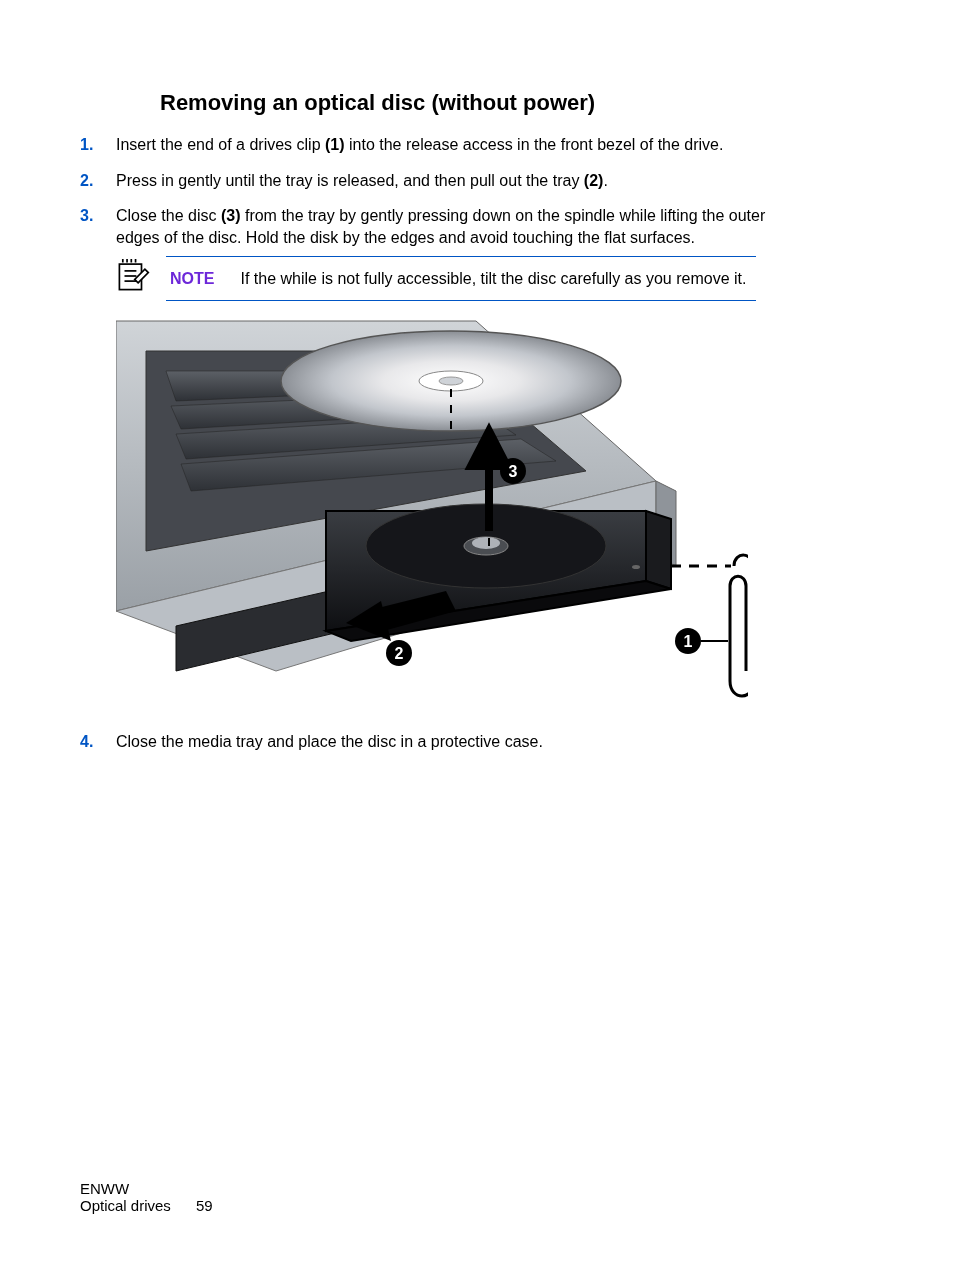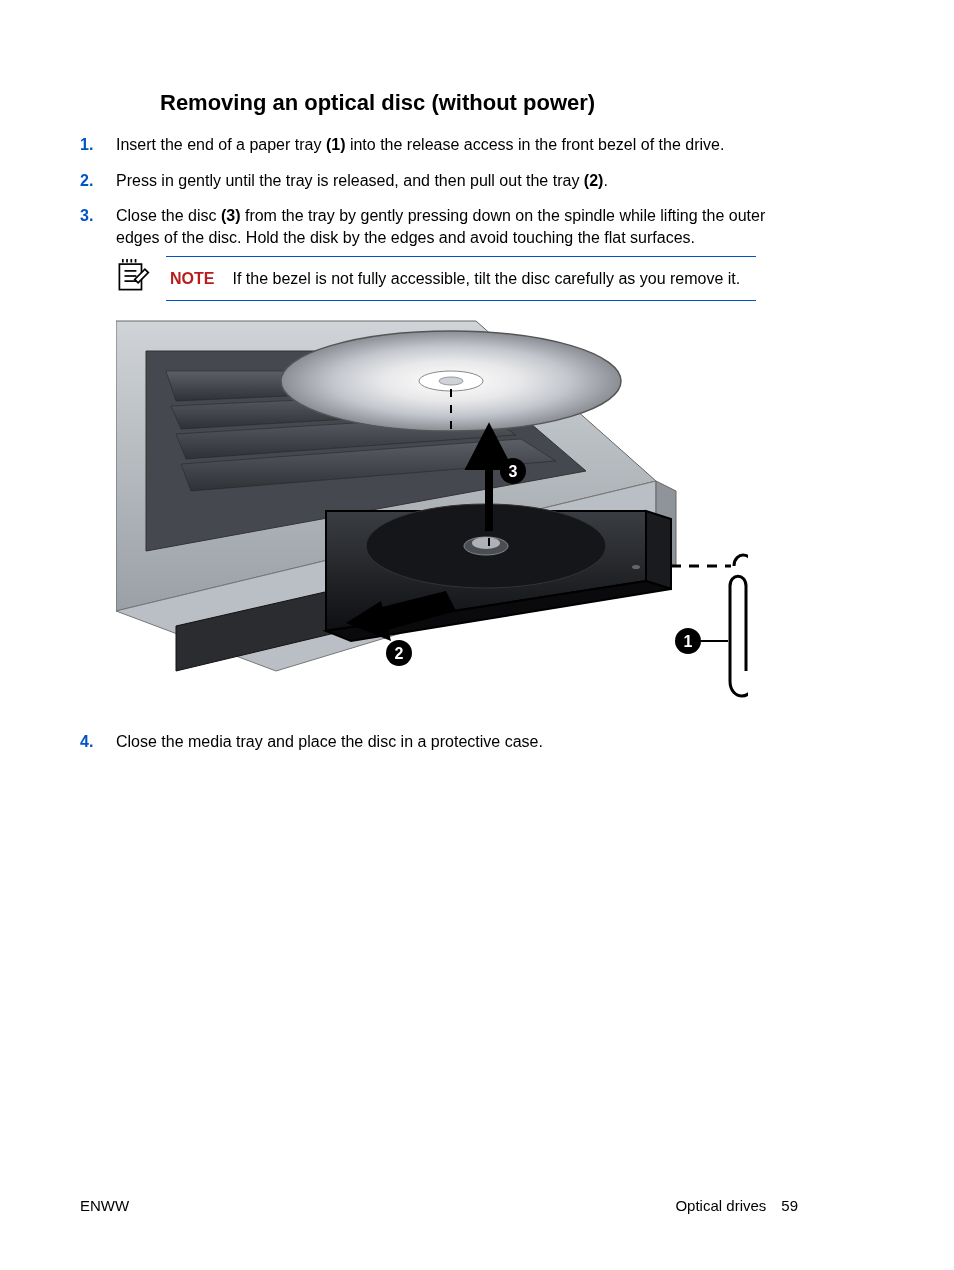--- a/index.html
+++ b/index.html
@@ -65,52 +65,53 @@
     padding: 2px 6px 2px 0;
   }
   .note-text-cell {
     border-top: 1.5px solid #0055c4;
     border-bottom: 1.5px solid #0055c4;
     padding: 8px 4px;
     line-height: 1.35;
   }
   .note-label {
     font-weight: bold;
-    color: #b91c1c;
-    margin-right: 18px;
+    color: #6d28d9;
+    margin-right: 26px;
   }
   .figure {
     width: 632px;
     height: 398px;
     margin: 6px 0 0 0;
     position: relative;
   }
   .footer {
     position: absolute;
     left: 80px;
     right: 80px;
     bottom: 56px;
     display: flex;
     justify-content: space-between;
     align-items: baseline;
     font-size: 15px;
-  }
-  .footer .right { display: flex; gap: 15px; align-items: baseline; }
+    flex-direction: column;
+  }
+  .footer .right { display: flex; gap: 25px; align-items: baseline; }
   .footer .pagenum { font-size: 15px; text-align: right; }
 </style>
 </head>
 <body>
 
 <div class="page">
   <h2 class="heading">Removing an optical disc (without power)</h2>
 
   <ol class="steps">
     <li>
       <span class="num">1.</span>
-      <span>Insert the end of a paper tray </span><span class="bold">(1)</span><span> into the release access in the front bezel of the drive.</span>
+      <span>Insert the end of a drives clip </span><span class="bold">(1)</span><span> into the release access in the front bezel of the drive.</span>
     </li>
     <li>
       <span class="num">2.</span>
       <span>Press in gently until the tray is released, and then pull out the tray </span><span class="bold">(2)</span><span>.</span>
     </li>
     <li>
       <span class="num">3.</span>
       <span>Close the disc </span><span class="bold">(3)</span><span> from the tray by gently pressing down on the spindle while lifting the outer edges of the disc. Hold the disk by the edges and avoid touching the flat surfaces.</span>
 
       <div class="note-block">
@@ -123,21 +124,21 @@
                   <rect x="4" y="6" width="26" height="30" fill="#fff" stroke="#000" stroke-width="2"></rect>
                   <line x1="10" y1="14" x2="24" y2="14" stroke="#000" stroke-width="2"></line>
                   <line x1="10" y1="20" x2="24" y2="20" stroke="#000" stroke-width="2"></line>
                   <line x1="10" y1="26" x2="24" y2="26" stroke="#000" stroke-width="2"></line>
                   <path d="M8 4 L8 0 M13 4 L13 0 M18 4 L18 0 M23 4 L23 0" stroke="#000" stroke-width="2"></path>
                   <path d="M26 28 L38 16 L34 12 L22 24 Z" fill="#fff" stroke="#000" stroke-width="2"></path>
                 </svg>
               </span>
             </td>
             <td class="note-text-cell">
-              <span class="note-label">NOTE</span><span>If the bezel is not fully accessible, tilt the disc carefully as you remove it.</span>
+              <span class="note-label">NOTE</span><span>If the while is not fully accessible, tilt the disc carefully as you remove it.</span>
             </td>
           </tr>
         </tbody>
           </table>
       </div>
 
       <div class="figure">
         <svg width="632" height="398" viewBox="0 0 632 398">
 
           <defs>

